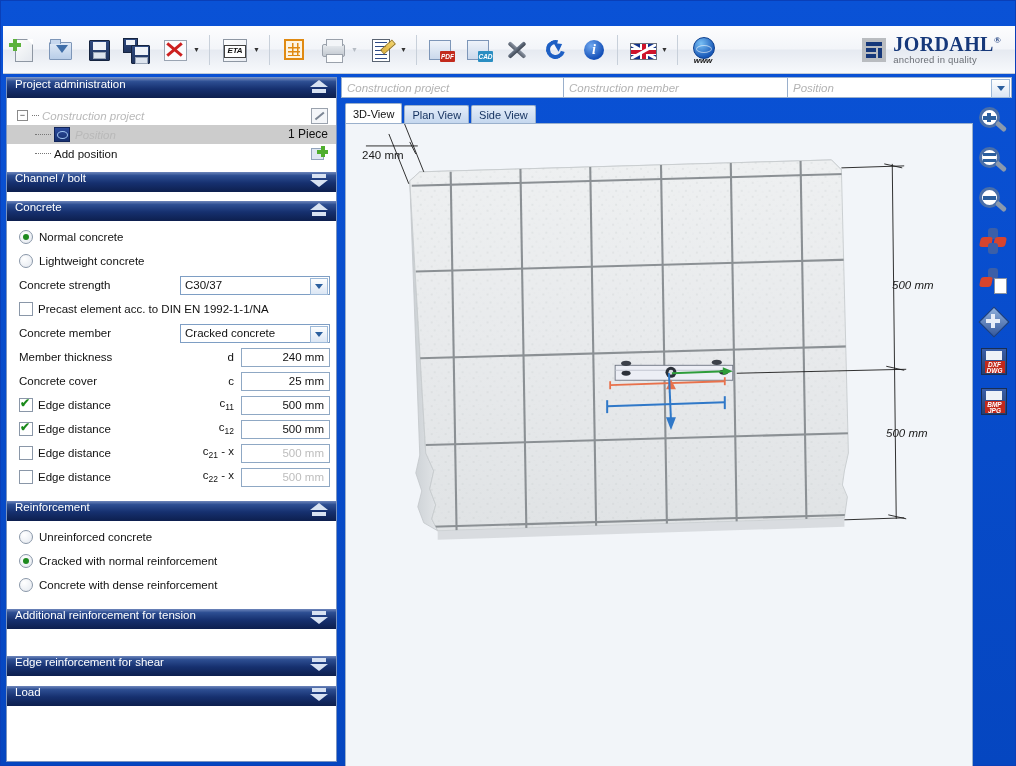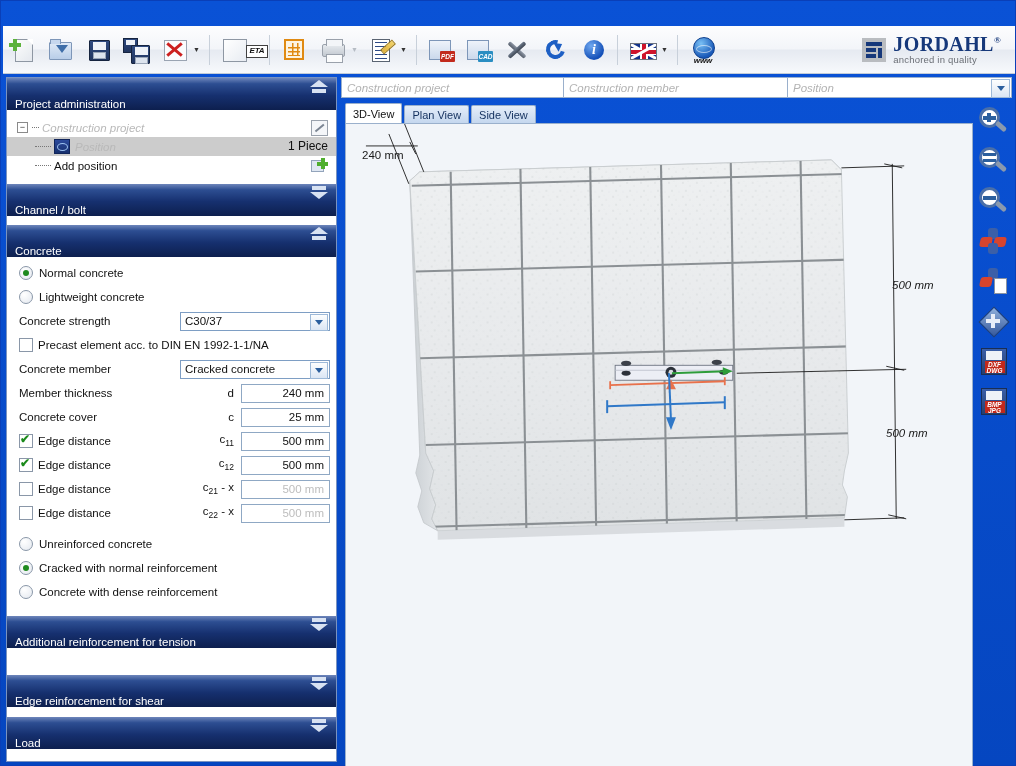--- a/index.html
+++ b/index.html
@@ -140,21 +140,21 @@
     content:"";position:absolute;left:-1px;top:7px;width:19px;height:3px;background:#cc2020;
   }
   .x-red:before{transform:rotate(40deg);}
   .x-red:after{transform:rotate(-40deg);}
   .eta{
     position:absolute;left:3px;top:3px;width:22px;height:21px;
     background:linear-gradient(135deg,#fff,#e8ecf2);border:1px solid #8e97a3;
   }
   .eta-lbl{
     position:absolute;left:4px;top:9px;width:20px;height:11px;background:#fff;border:1px solid #404040;
-    font-size:8px;font-weight:bold;text-align:center;line-height:10px;color:#111;letter-spacing:-.2px;margin-left:22px;
+    font-size:8px;font-weight:bold;text-align:center;line-height:10px;color:#111;letter-spacing:-.2px;
   }
   .calc{
     position:absolute;left:4px;top:3px;width:20px;height:21px;
     background:#fdf4e2;border:2px solid #e08a12;box-sizing:border-box;
   }
   .calc:after{
     content:"";position:absolute;left:2px;top:2px;right:2px;bottom:2px;
     background:
       linear-gradient(#e08a12,#e08a12) 0 4px/100% 1.5px no-repeat,
       linear-gradient(#e08a12,#e08a12) 0 8px/100% 1.5px no-repeat,
@@ -243,21 +243,21 @@
 
   
   .left-panel{
     position:absolute;left:5px;top:76px;width:331px;height:685px;
     background:#fff;border:1px solid #7a93c0;box-sizing:border-box;
     overflow:hidden;
   }
   .section-header{
     height:20px;margin:0;
     background:linear-gradient(to bottom,#6e86bb 0%,#2d4e92 18%,#16306f 55%,#0d1f4e 100%);
-    color:#fff;display:flex;align-items:flex-end;padding:12px 4px 0 8px;
+    color:#fff;display:flex;align-items:flex-start;padding:0 4px 0 8px;
     font-size:11.5px;position:relative;
     border-bottom:1px solid #fff;
   }
   .section-header .chev{
     position:absolute;right:8px;top:2px;width:18px;height:16px;
   }
   .chev-up:before{
     content:"";position:absolute;left:0;top:0;width:0;height:0;
     border-left:9px solid transparent;border-right:9px solid transparent;border-bottom:7px solid #d8e2f2;
   }
@@ -688,20 +688,24 @@
       <div class="frow">
         <span class="checkbox"></span>
         <span class="flabel">Edge distance</span>
         <span class="fsym"><span>c</span><sub>22</sub><span> - x</span></span>
         <span class="finput disabled">
             <span>500 mm</span>
           </span>
       </div>
     </div>
 
+    <div class="section-header" style="margin-top:8px;">
+      <span>Reinforcement</span>
+      <span class="chev chev-up"></span>
+    </div>
     <div class="section-body">
       <div class="frow">
         <span class="radio"></span>
         <span>Unreinforced concrete</span>
       </div>
       <div class="frow">
         <span class="radio on"></span>
         <span>Cracked with normal reinforcement</span>
       </div>
       <div class="frow">

